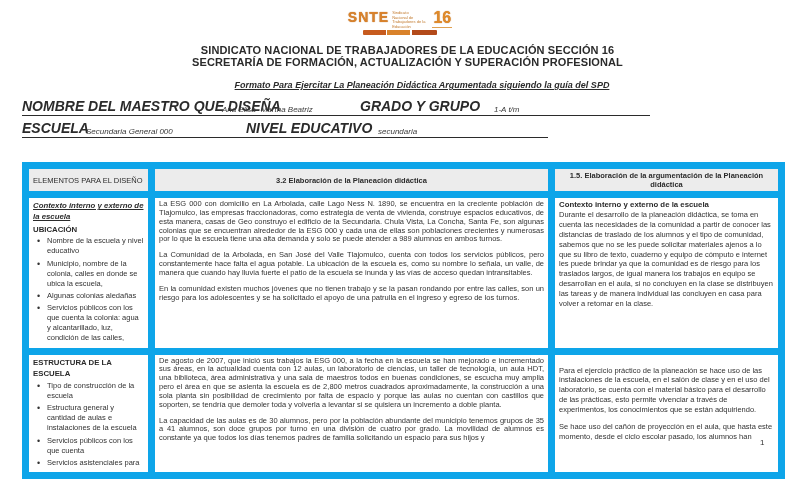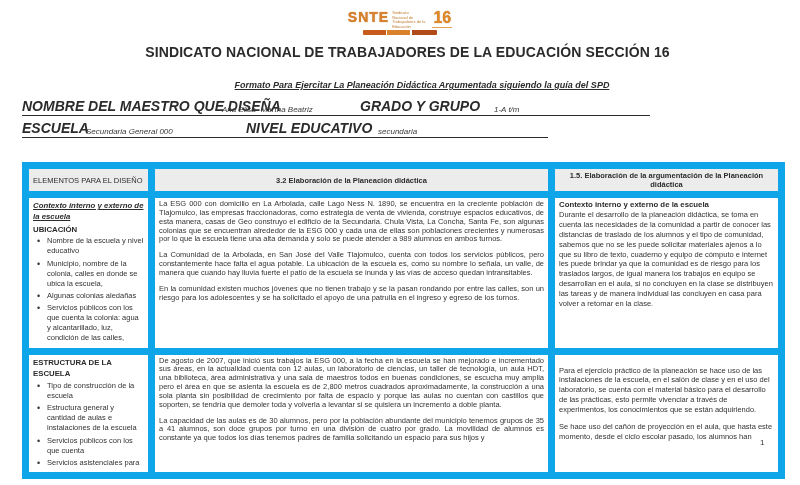--- a/index.html
+++ b/index.html
@@ -30,21 +30,21 @@
     font-size: 16px; font-weight: bold; color: #e08a2a;
     border-bottom: 1px solid #e0a050; padding: 0 1px; margin-left: 4px;
     text-shadow: 0 0 1px #b26414;
   }
   .logo-banner {
     margin-top: 1px; width: 74px; height: 5px; border-radius: 1px;
     background: linear-gradient(90deg,#c75b1e 0 31%,#ffffff 31% 33%,#d9822b 33% 64%,#ffffff 64% 66%,#b34a1a 66% 100%);
   }
 
   
-  .hdr { position: absolute; left: 0; width: 100%; text-align: center; font-weight: bold; font-size: 14px; letter-spacing: 0.1px; padding-left: 15px; }
+  .hdr { position: absolute; left: 0; width: 100%; text-align: center; font-weight: bold; font-size: 11px; letter-spacing: 0.1px; padding-left: 15px; }
   .hdr-1 { top: 44px; }
   .hdr-2 { top: 56px; }
   .doc-title {
     position: absolute; top: 80px; left: 0; width: 100%;
     text-align: center; font-weight: bold; font-style: italic;
     font-size: 9px; text-decoration: underline; padding-left: 44px;
   }
 
   
   .form-line { position: absolute; height: 14px; border-bottom: 1.2px solid #2b2b2b; }
@@ -110,20 +110,21 @@
 Nacional de
 Trabajadores de la
 Educación</span>
         <span class="logo-number">16</span>
       </div>
       <div class="logo-banner"></div>
     </div>
   </div>
 
   <div class="hdr hdr-1">SINDICATO NACIONAL DE TRABAJADORES DE LA EDUCACIÓN SECCIÓN 16</div>
+  <div class="hdr hdr-2">SECRETARÍA DE FORMACIÓN, ACTUALIZACIÓN Y SUPERACIÓN PROFESIONAL</div>
   <div class="doc-title">Formato Para Ejercitar La Planeación Didáctica Argumentada siguiendo la guía del SPD</div>
 
   <div class="form-line form-line-1">
     <span class="form-label fl1-label1">NOMBRE DEL MAESTRO QUE DISEÑA</span>
     <span class="form-value fl1-value1">Ana Elisa- Martha Beatriz</span>
     <span class="form-label fl1-label2">GRADO Y GRUPO</span>
     <span class="form-value fl1-value2">1-A t/m</span>
   </div>
 
   <div class="form-line form-line-2">

